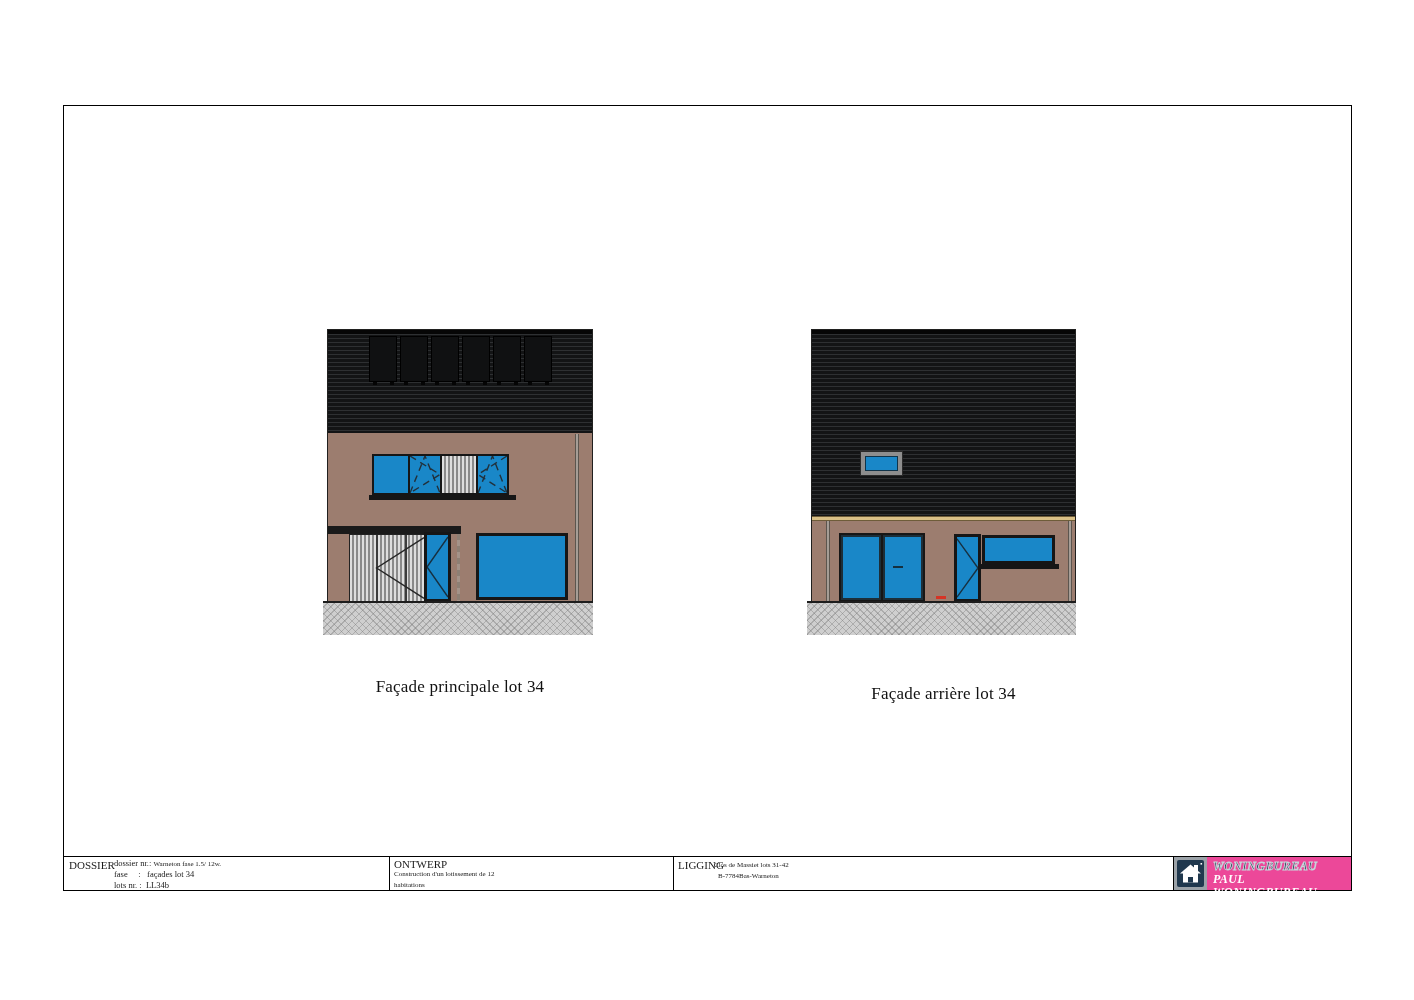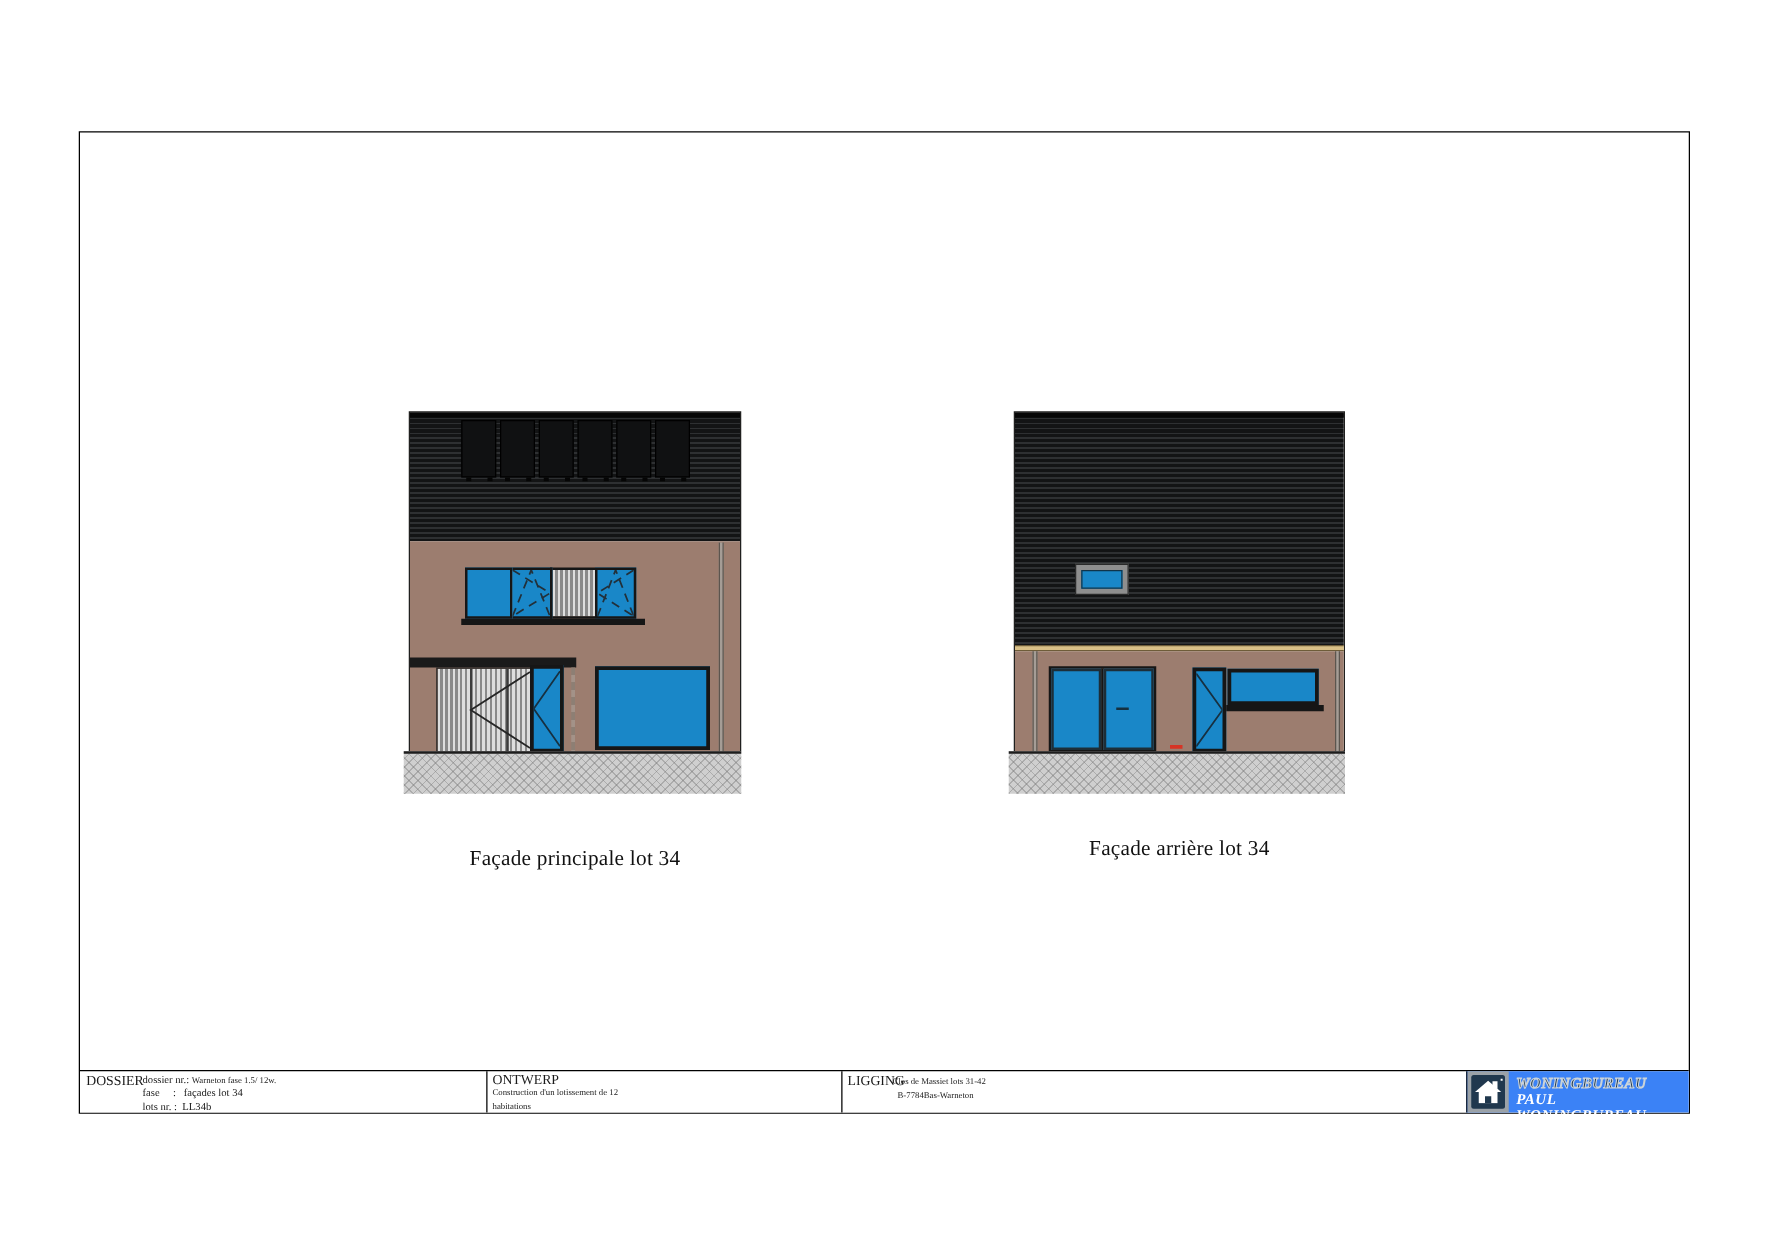--- a/index.html
+++ b/index.html
@@ -47,21 +47,21 @@
   .tb-cell{position:absolute;top:0;height:100%;box-sizing:border-box;}
   .tb-cell + .tb-cell{border-left:1px solid #000;}
   .tb-section{position:absolute;font-size:11px;color:#1a1a1a;}
   .tb-small{position:absolute;font-size:7px;color:#1a1a1a;}
   .tb-rows{position:absolute;left:50px;top:1px;}
   .tb-row{height:11px;line-height:11px;font-size:8.5px;color:#1a1a1a;}
   .tb-row .lbl{white-space:pre;}
   .tb-row.small-val .val{font-size:7px;}
 
   
-  .logo-cell{background:#3b82f6;}
+  .logo-cell{background:#ec4899;}
   .logo-house-box{position:absolute;left:0;top:0;width:33px;height:33px;background:#9ba2a8;}
   .logo-house-inner{position:absolute;left:3px;top:3px;width:27px;height:27px;background:#20384e;border-radius:2px;}
   .logo-text{position:absolute;left:39px;top:3px;font-style:italic;font-weight:bold;line-height:13px;font-size:12px;letter-spacing:.4px;}
   .logo-line1{color:#20384e;-webkit-text-stroke:0.9px #c9d3da;}
   .logo-line2{color:#ffffff;}
 </style>
 </head>
 <body>
 
 <div class="page">
@@ -150,21 +150,21 @@
         <div class="sill" style="left:169px;top:234px;width:78px;height:5px;"></div>
 
         <div class="downspout" style="left:14px;top:191px;height:81px;"></div>
         <div class="downspout" style="left:256px;top:191px;height:81px;"></div>
         <div class="red-mark" style="left:124px;top:266px;width:10px;height:3px;"></div>
       </div>
       <div class="sidewalk" style="left:-4px;top:272px;width:269px;"></div>
     </div>
 
     <div class="caption" style="left:263px;top:571px;width:266px;">Façade principale lot 34</div>
-    <div class="caption" style="left:747px;top:563px;width:265px;">Façade arrière lot 34</div>
+    <div class="caption" style="left:747px;top:578px;width:265px;">Façade arrière lot 34</div>
 
     <div class="titleblock">
 
       <div class="tb-cell" style="left:0;width:325px;">
         <span class="tb-section" style="left:5px;top:2px;">DOSSIER</span>
         <div class="tb-rows">
           <div class="tb-row small-val">
             <span class="lbl">dossier nr.: </span><span class="val">Warneton fase 1.5/ 12w.</span>
           </div>
           <div class="tb-row">

